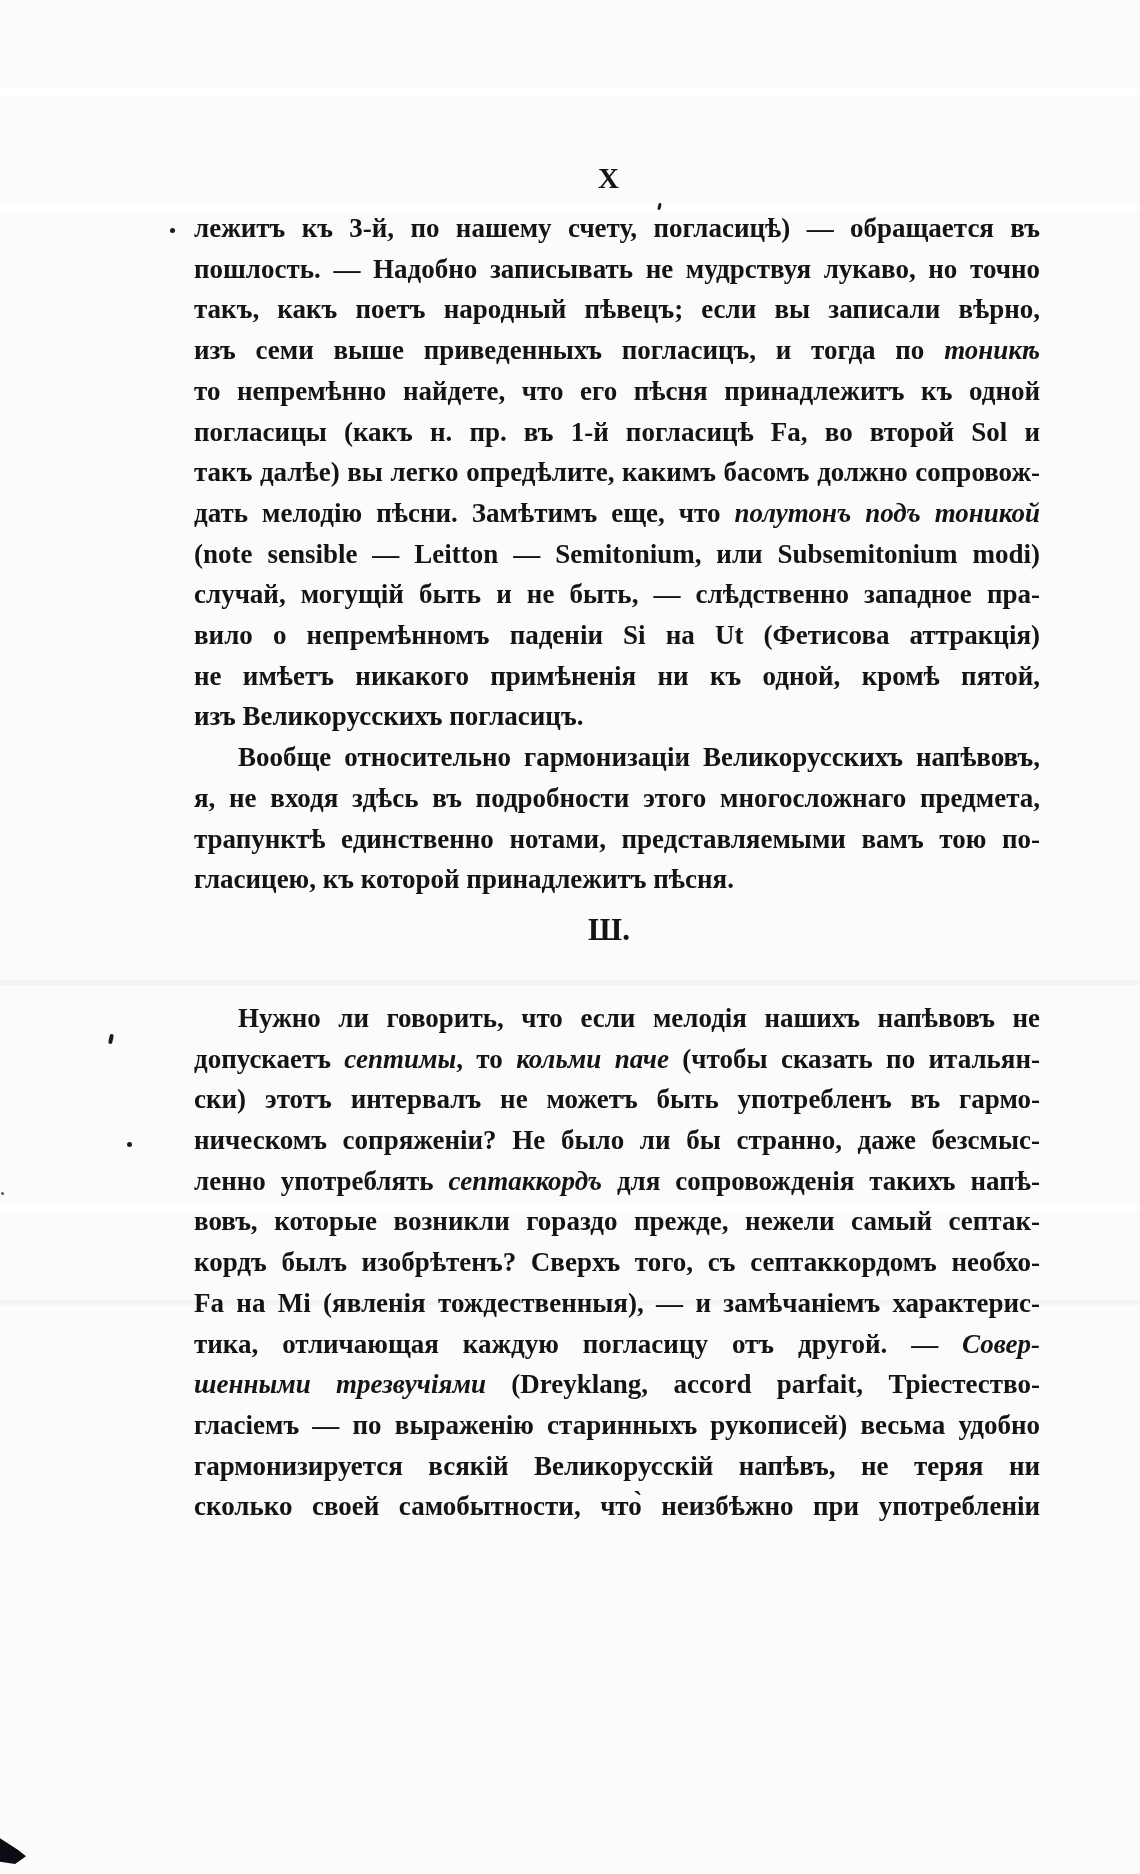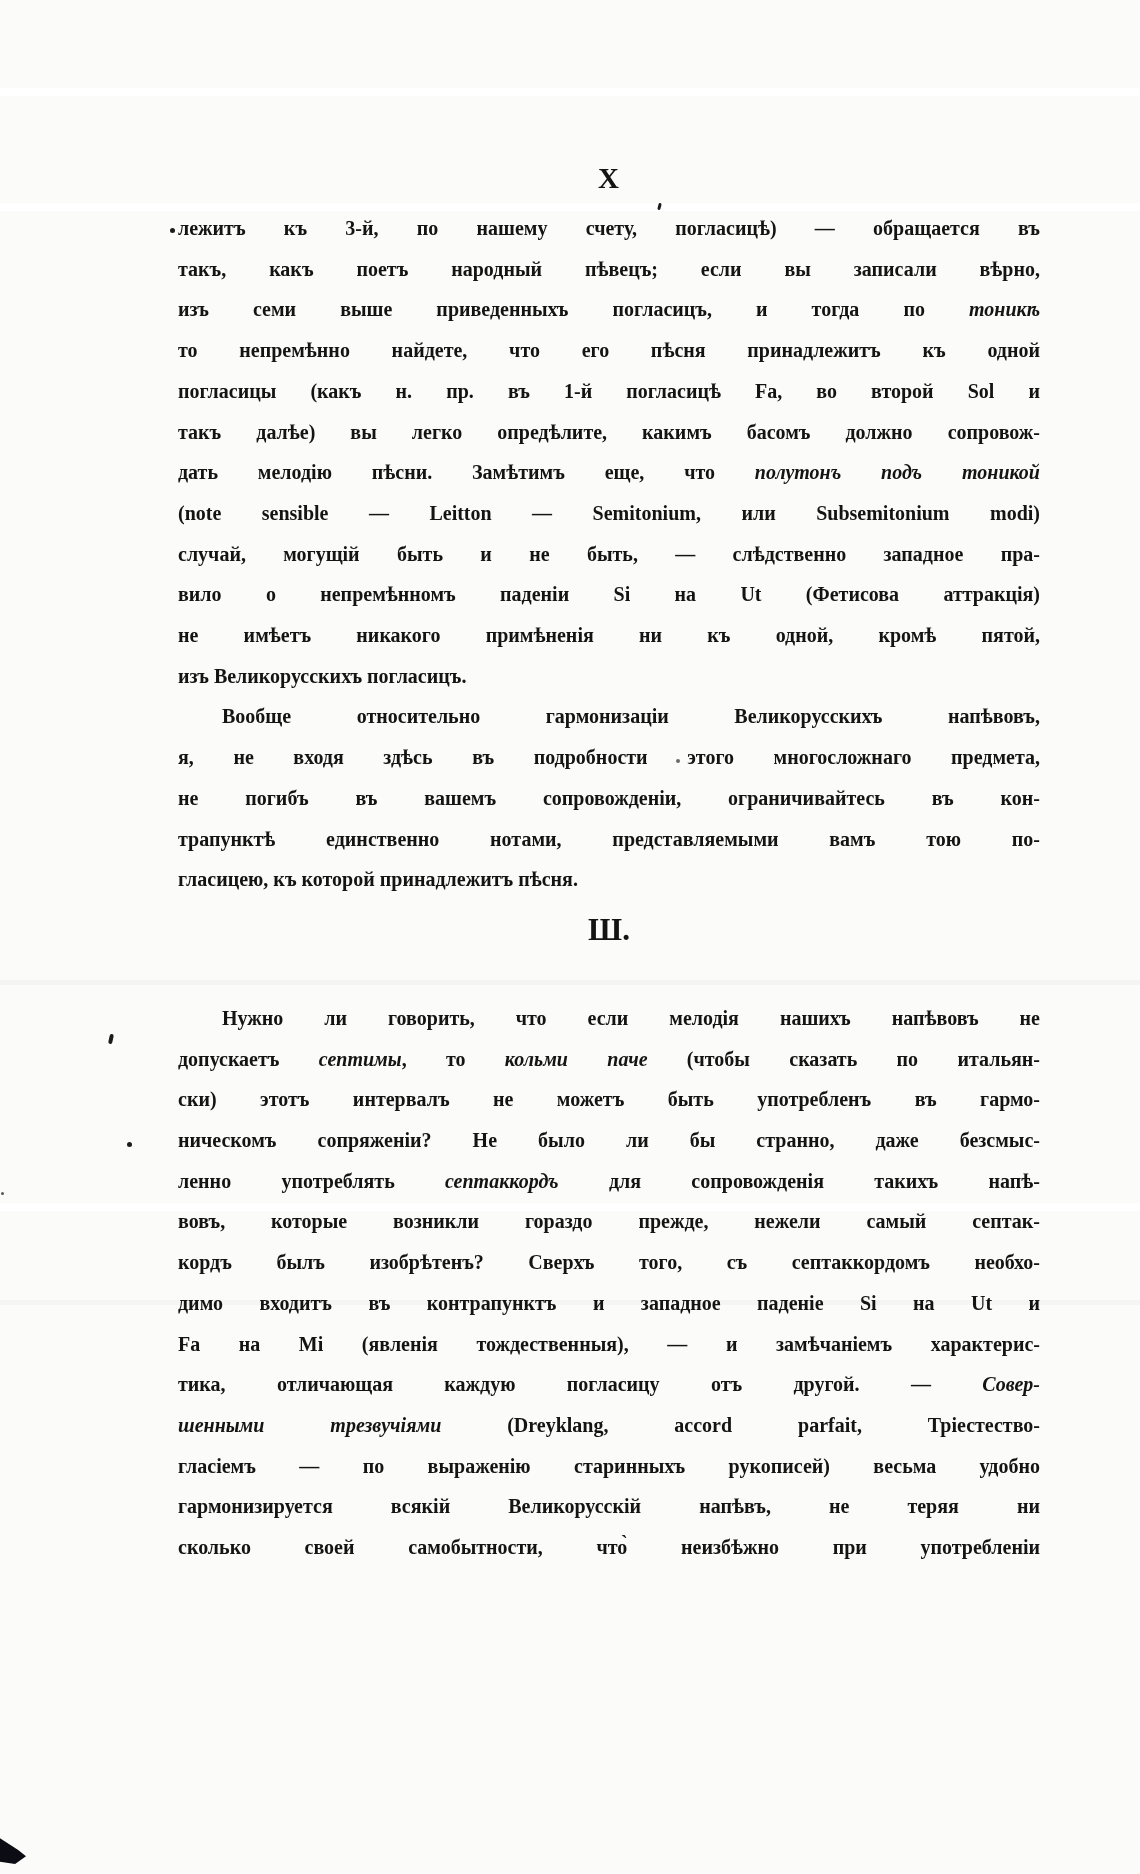--- a/index.html
+++ b/index.html
@@ -23,23 +23,23 @@
   .textblock{
     position:absolute;left:178px;top:0;width:862px;
   }
   .pageno{
     margin-top:158px;margin-bottom:10px;
     text-align:center;
     font-size:29px;font-weight:700;line-height:40px;
     letter-spacing:1px;
   }
   .line{
-    font-size:20px;font-weight:700;line-height:40.7px;
+    font-size:27px;font-weight:700;line-height:40.7px;
     white-space:nowrap;
-    text-align:justify;text-align-last:justify;
+    text-align:justify;text-align-last:justify;margin-left:16px;
     -moz-text-align-last:justify;
   }
   .line.end{text-align-last:left;font-family:Liberation Serif, serif;-moz-text-align-last:left;}
   .line.ind{padding-left:44px;font-family:Liberation Serif, serif;}
   .it{font-style:italic;}
   .heading{
     margin:8px 0 0 0;height:46px;
     text-align:center;
     font-size:31px;font-weight:700;line-height:44px;
   }
@@ -61,53 +61,52 @@
 </head>
 <body>
 
 <div class="page">
   <div class="textblock">
 
     <div class="pageno">X</div>
 
     <section>
       <div class="line"><span>лежитъ къ 3-й, по нашему счету, погласицѣ) — обращается въ</span></div>
+      <div class="line"><span>пошлость. — Надобно записывать не мудрствуя лукаво, но точно</span></div>
       <div class="line"><span>такъ, какъ поетъ народный пѣвецъ; если вы записали вѣрно,</span></div>
       <div class="line"><span>изъ семи выше приведенныхъ погласицъ, и тогда по </span><span class="it">тоникѣ</span></div>
       <div class="line"><span>то непремѣнно найдете, что его пѣсня принадлежитъ къ одной</span></div>
       <div class="line"><span>погласицы (какъ н. пр. въ 1-й погласицѣ Fa, во второй Sol и</span></div>
       <div class="line"><span>такъ далѣе) вы легко опредѣлите, какимъ басомъ должно сопровож-</span></div>
       <div class="line"><span>дать мелодію пѣсни. Замѣтимъ еще, что </span><span class="it">полутонъ подъ тоникой</span></div>
       <div class="line"><span>(note sensible — Leitton — Semitonium, или Subsemitonium modi)</span></div>
       <div class="line"><span>случай, могущій быть и не быть, — слѣдственно западное пра-</span></div>
       <div class="line"><span>вило о непремѣнномъ паденіи Si на Ut (Фетисова аттракція)</span></div>
       <div class="line"><span>не имѣетъ никакого примѣненія ни къ одной, кромѣ пятой,</span></div>
       <div class="line end"><span>изъ Великорусскихъ погласицъ.</span></div>
     </section>
 
     <section>
       <div class="line ind"><span>Вообще относительно гармонизаціи Великорусскихъ напѣвовъ,</span></div>
       <div class="line"><span>я, не входя здѣсь въ подробности этого многосложнаго предмета,</span></div>
-      <div class="line"><span>не погибъ въ вашемъ сопровожденіи, ограничивайтесь въ кон-</span></div>
       <div class="line"><span>трапунктѣ единственно нотами, представляемыми вамъ тою по-</span></div>
       <div class="line end"><span>гласицею, къ которой принадлежитъ пѣсня.</span></div>
     </section>
 
     <h2 class="heading">Ш.</h2>
     <div class="gap"></div>
 
     <section>
       <div class="line ind"><span>Нужно ли говорить, что если мелодія нашихъ напѣвовъ не</span></div>
       <div class="line"><span>допускаетъ </span><span class="it">септимы</span><span>, то </span><span class="it">кольми паче</span><span> (чтобы сказать по итальян-</span></div>
       <div class="line"><span>ски) этотъ интервалъ не можетъ быть употребленъ въ гармо-</span></div>
       <div class="line"><span>ническомъ сопряженіи? Не было ли бы странно, даже безсмыс-</span></div>
       <div class="line"><span>ленно употреблять </span><span class="it">септаккордъ</span><span> для сопровожденія такихъ напѣ-</span></div>
       <div class="line"><span>вовъ, которые возникли гораздо прежде, нежели самый септак-</span></div>
       <div class="line"><span>кордъ былъ изобрѣтенъ? Сверхъ того, съ септаккордомъ необхо-</span></div>
-      <div class="line"><span>димо входитъ въ контрапунктъ и западное паденіе Si на Ut и</span></div>
       <div class="line"><span>Fa на Mi (явленія тождественныя), — и замѣчаніемъ характерис-</span></div>
       <div class="line"><span>тика, отличающая каждую погласицу отъ другой. — </span><span class="it">Совер-</span></div>
       <div class="line"><span class="it">шенными трезвучіями</span><span> (Dreyklang, accord parfait, Тріестество-</span></div>
       <div class="line"><span>гласіемъ — по выраженію старинныхъ рукописей) весьма удобно</span></div>
       <div class="line"><span>гармонизируется всякій Великорусскій напѣвъ, не теряя ни</span></div>
       <div class="line"><span>сколько своей самобытности, что̀ неизбѣжно при употребленіи</span></div>
     </section>
 
   </div>
 

